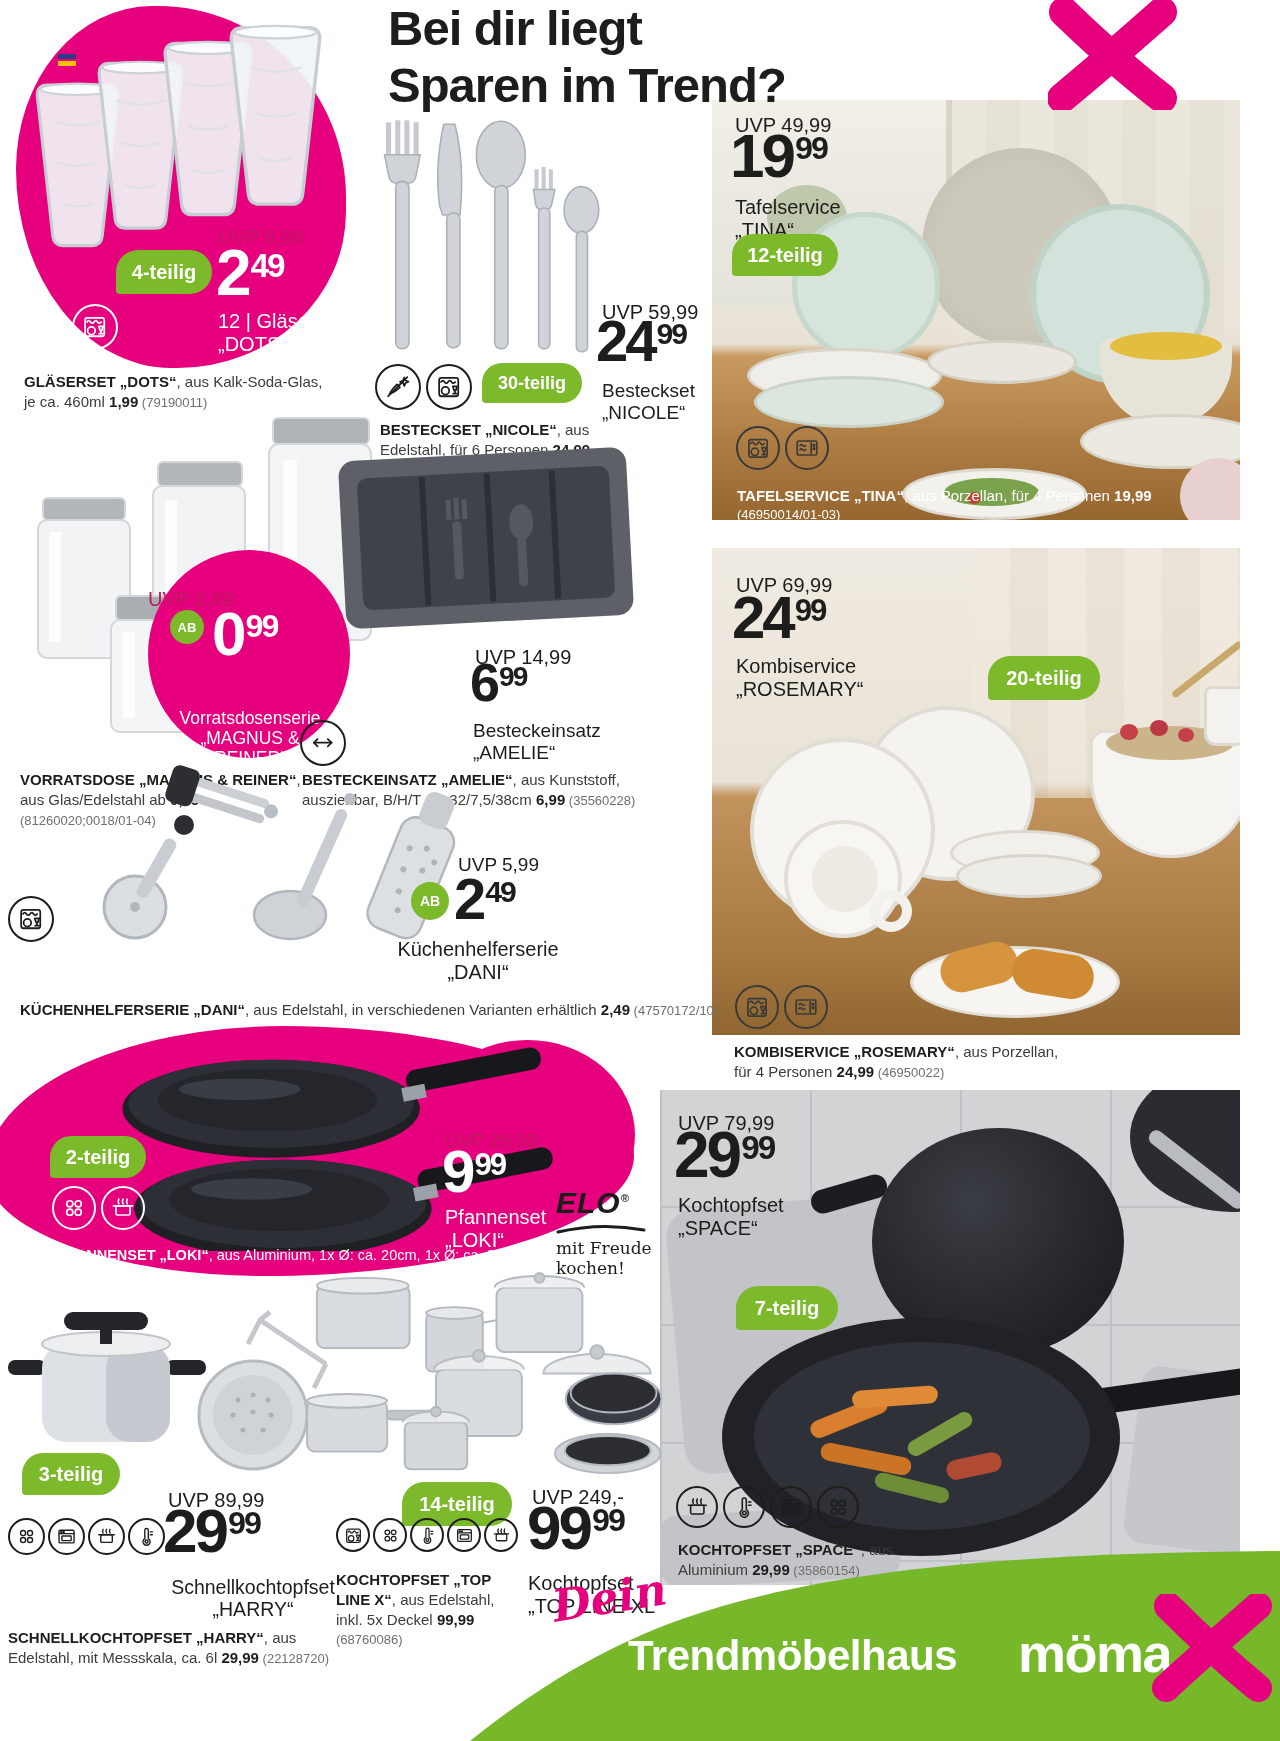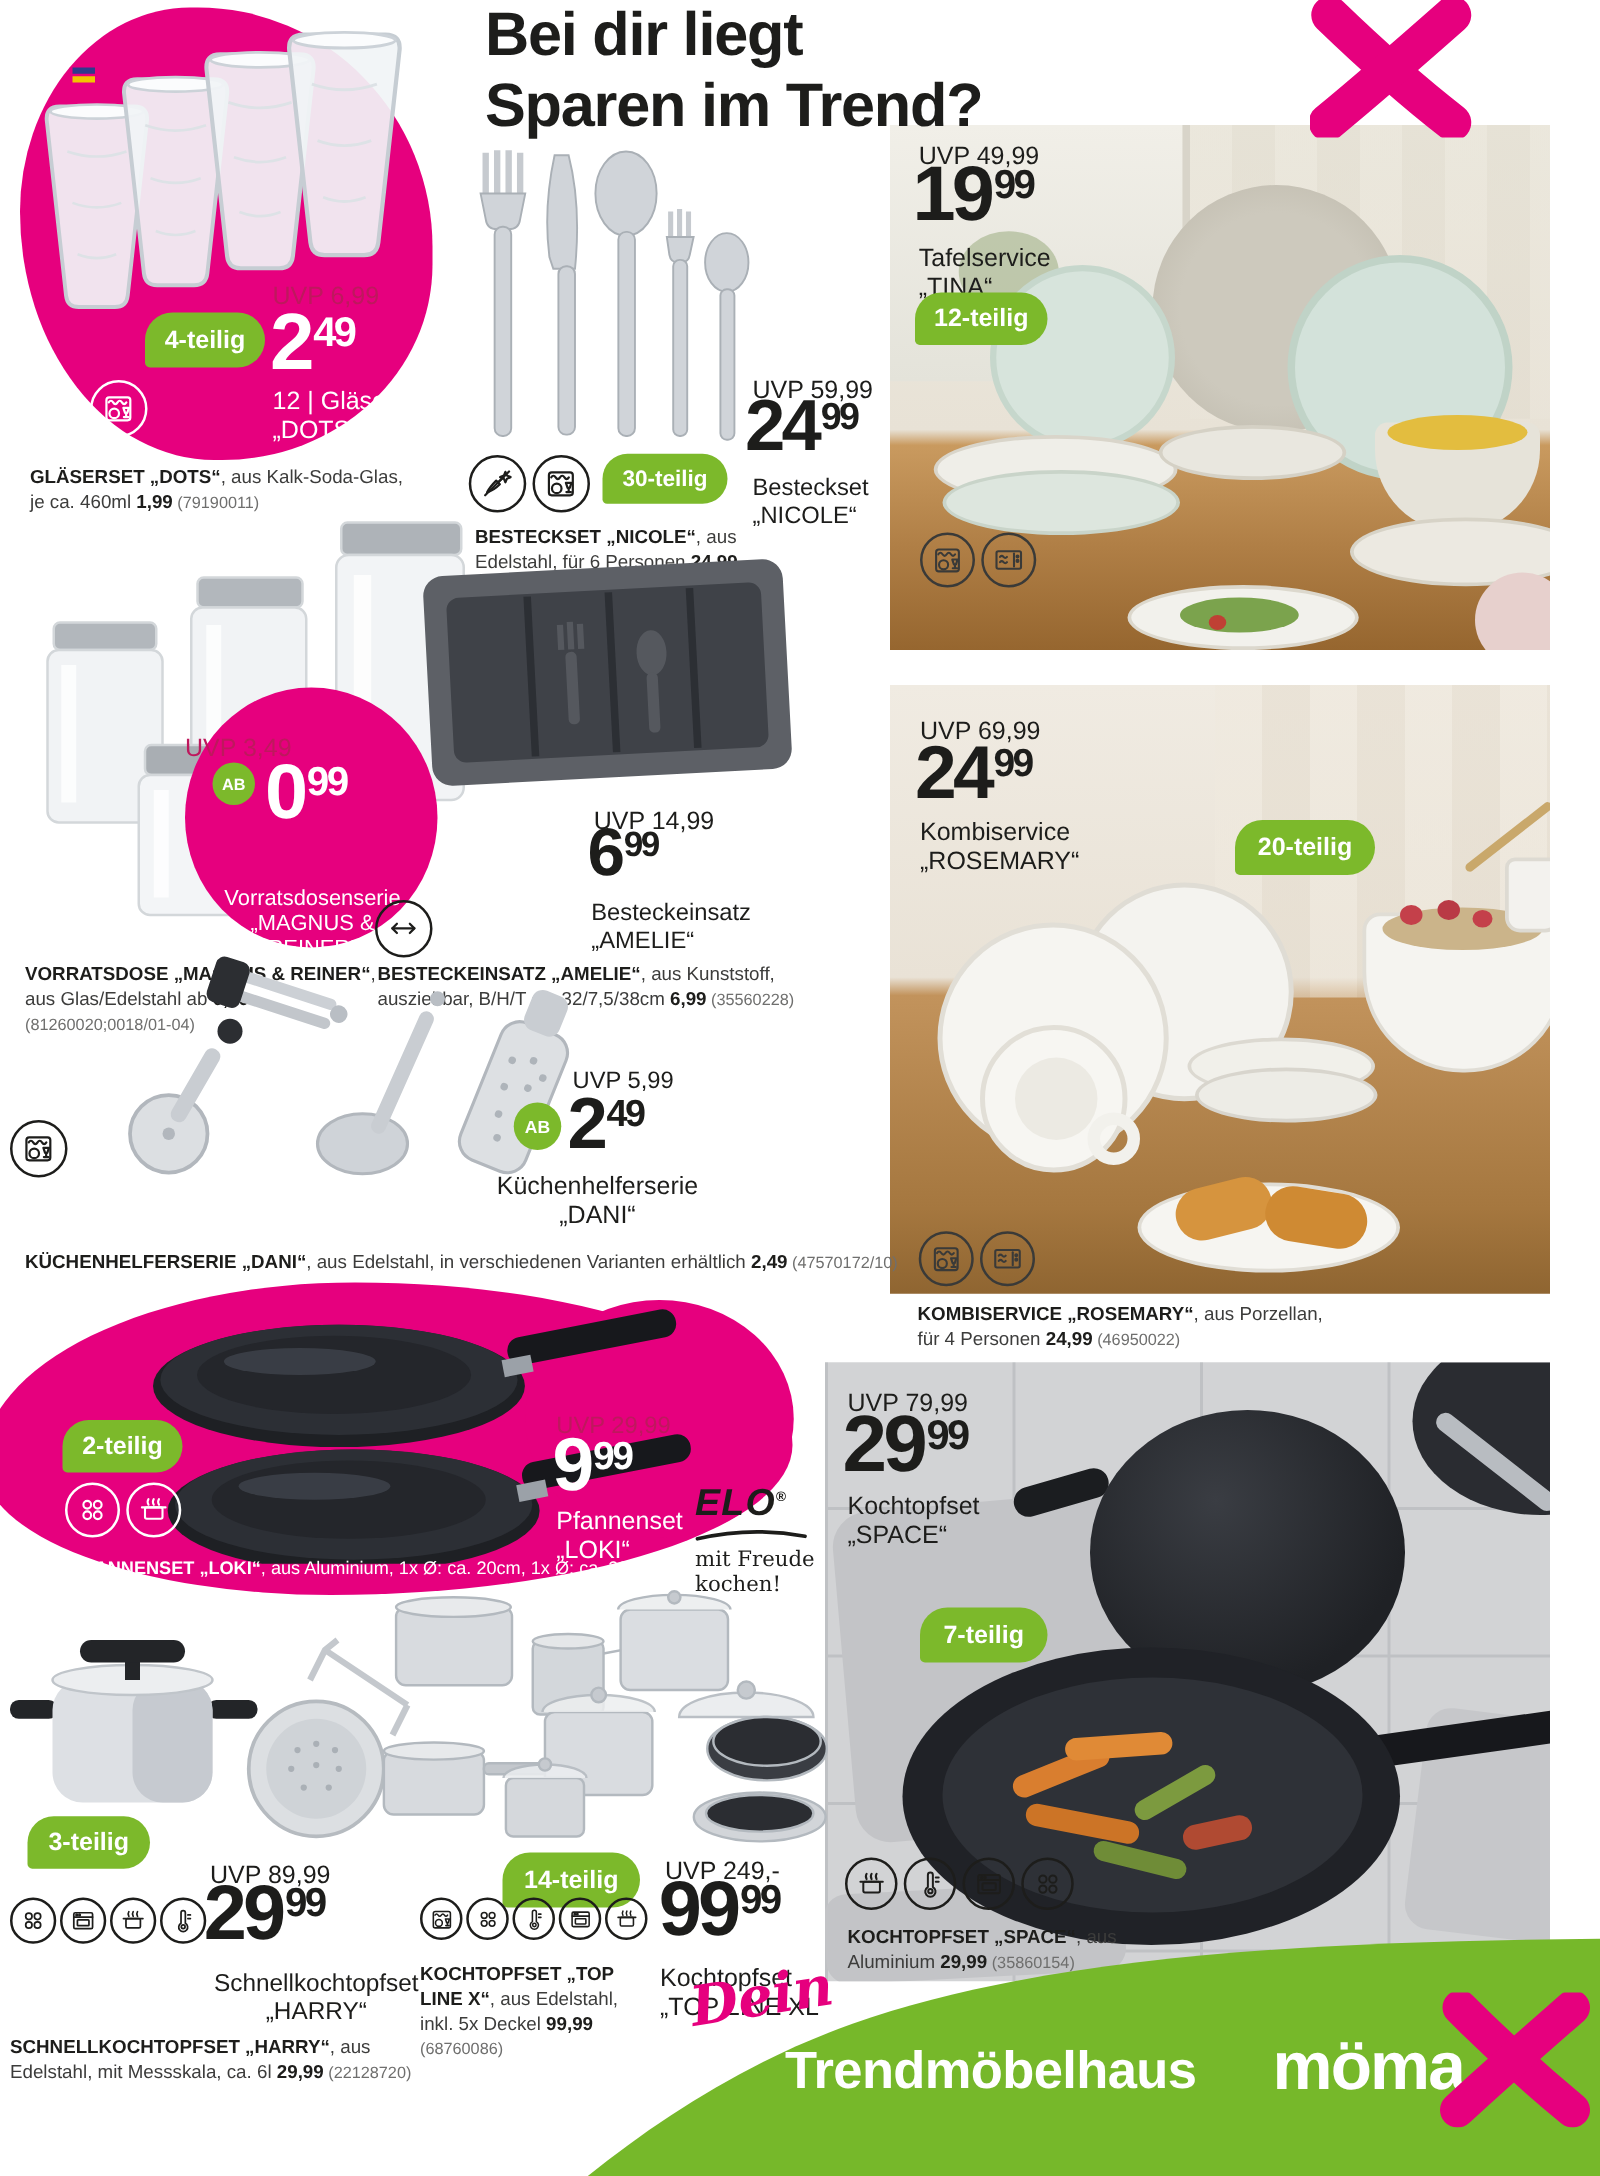--- a/index.html
+++ b/index.html
@@ -199,20 +199,21 @@
           <svg viewBox="0 0 40 40">
             <use href="#i-dw"></use>
           </svg>
         </div>
       <div class="ic" style="width:44px;height:44px;border-color:#3a3a38;color:#3a3a38">
           <svg viewBox="0 0 40 40">
             <use href="#i-mw"></use>
           </svg>
         </div>
     </div>
+    <div class="d cap w" style="left:25px;top:386px;width:490px;font-size:15px"><span class="t">TAFELSERVICE „TINA“</span><span>, aus Porzellan, für 4 Personen </span><span class="p">19,99</span><span class="sku skub">(46950014/01-03)</span></div>
   </div>
 
   <svg class="abs" style="left:15px;top:400px" width="380" height="345" viewBox="0 0 380 345">
     <g stroke="#d3d7da" stroke-width="2">
       <rect x="258" y="18" width="96" height="26" rx="5" fill="#aeb3b8"></rect>
         <rect x="254" y="44" width="102" height="196" rx="10" fill="#f2f4f6"></rect>
         <rect x="268" y="60" width="14" height="160" fill="#fff" stroke="none" opacity=".8"></rect>
       <rect x="143" y="62" width="84" height="24" rx="5" fill="#b2b7bc"></rect>
         <rect x="138" y="86" width="92" height="162" rx="9" fill="#f1f3f5"></rect>
         <rect x="150" y="100" width="12" height="130" fill="#fff" stroke="none" opacity=".8"></rect>

